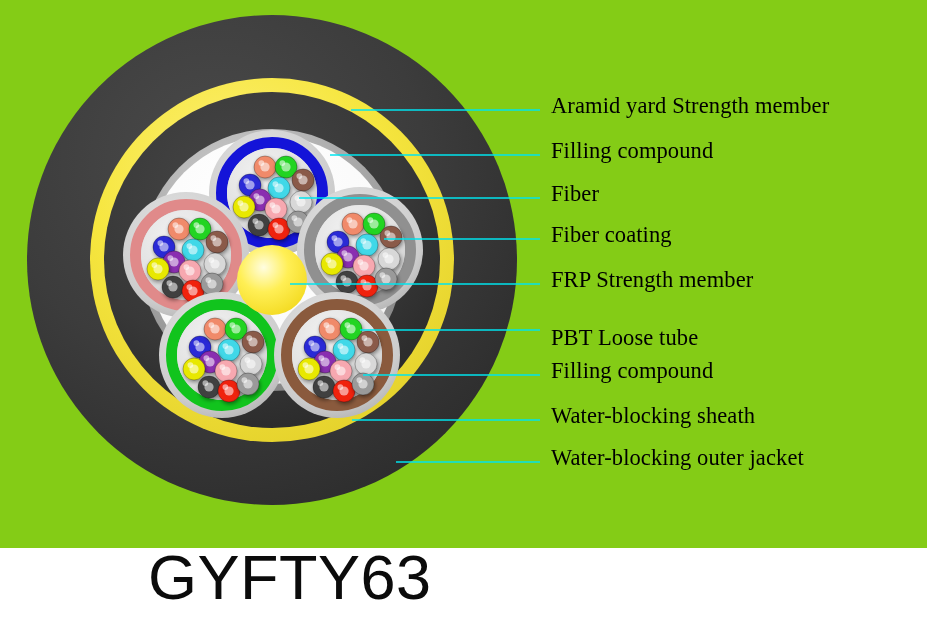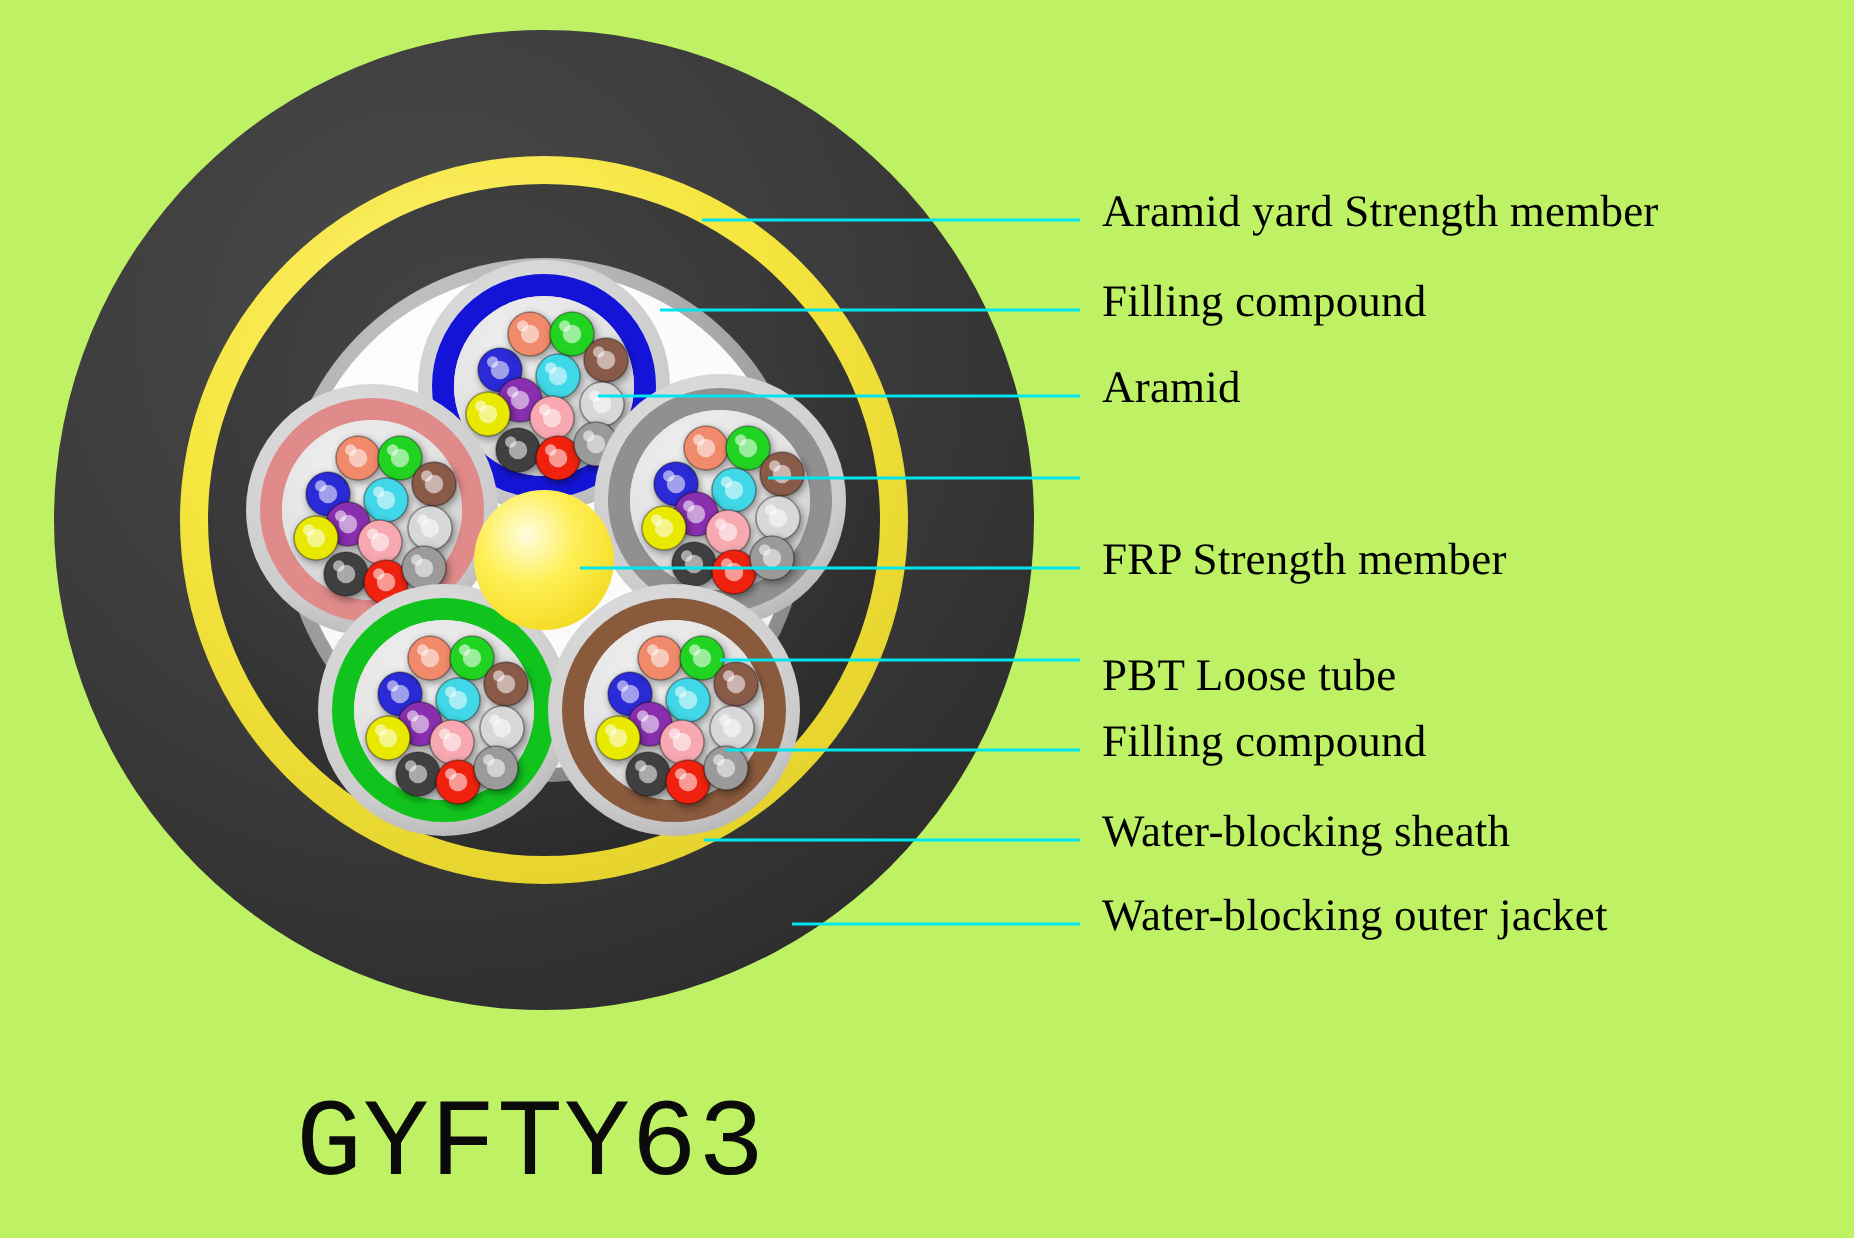--- a/index.html
+++ b/index.html
@@ -13,22 +13,22 @@
     width: 927px;
     height: 619px;
     position: relative;
     overflow: hidden;
     font-family: "Liberation Serif", "DejaVu Serif", serif;
   }
   #stage {
     position: absolute;
     left: 0; top: 0;
     width: 927px;
-    height: 619px;
-    background: #bef264;
+    height: 548px;
+    background: #84cc16;
   }
   #diagram-svg {
     position: absolute;
     left: 0; top: 0;
     width: 927px;
     height: 619px;
     display: block;
   }
   .label-layer {
     position: absolute;
@@ -42,22 +42,22 @@
     font-family: "Liberation Serif", "DejaVu Serif", serif;
     font-size: 22.5px;
     line-height: 1;
     color: #000000;
     white-space: nowrap;
     letter-spacing: 0.1px;
     pointer-events: auto;
   }
   .part-title {
     position: absolute;
-    font-family: Liberation Mono, monospace;
-    font-size: 55px;
+    font-family: Liberation Sans, sans-serif;
+    font-size: 63px;
     font-weight: 400;
     color: #0b0b0b;
     letter-spacing: 0.5px;
     white-space: nowrap;
     pointer-events: auto;
   }
 </style>
 </head>
 <body>
 
@@ -464,21 +464,22 @@
         <line x1="360" y1="330" x2="540" y2="330" stroke="#00E5EE" stroke-width="1.6"></line>
         <line x1="363" y1="375" x2="540" y2="375" stroke="#00E5EE" stroke-width="1.6"></line>
         <line x1="352" y1="420" x2="540" y2="420" stroke="#00E5EE" stroke-width="1.6"></line>
         <line x1="396" y1="462" x2="540" y2="462" stroke="#00E5EE" stroke-width="1.6"></line>
       </g>
   </svg>
 
   <div class="label-layer">
     <div class="callout-label" id="lbl-0" style="left: 551px; top: 95px;">Aramid yard Strength member</div>
     <div class="callout-label" id="lbl-1" style="left: 551px; top: 140px;">Filling compound</div>
-    <div class="callout-label" id="lbl-2" style="left: 551px; top: 183px;">Aramid</div>
+    <div class="callout-label" id="lbl-2" style="left: 551px; top: 183px;">Fiber</div>
+    <div class="callout-label" id="lbl-3" style="left: 551px; top: 224px;">Fiber coating</div>
     <div class="callout-label" id="lbl-4" style="left: 551px; top: 269px;">FRP Strength member</div>
     <div class="callout-label" id="lbl-5" style="left: 551px; top: 315px; margin-top: 12px;">PBT Loose tube</div>
     <div class="callout-label" id="lbl-6" style="left: 551px; top: 360px;">Filling compound</div>
     <div class="callout-label" id="lbl-7" style="left: 551px; top: 405px; text-align: right;">Water-blocking sheath</div>
     <div class="callout-label" id="lbl-8" style="left: 551px; top: 447px;">Water-blocking outer jacket</div>
 
     <div class="part-title" id="product-model" style="left: 148px; top: 541px;">GYFTY63</div>
   </div>
 
 </div>

